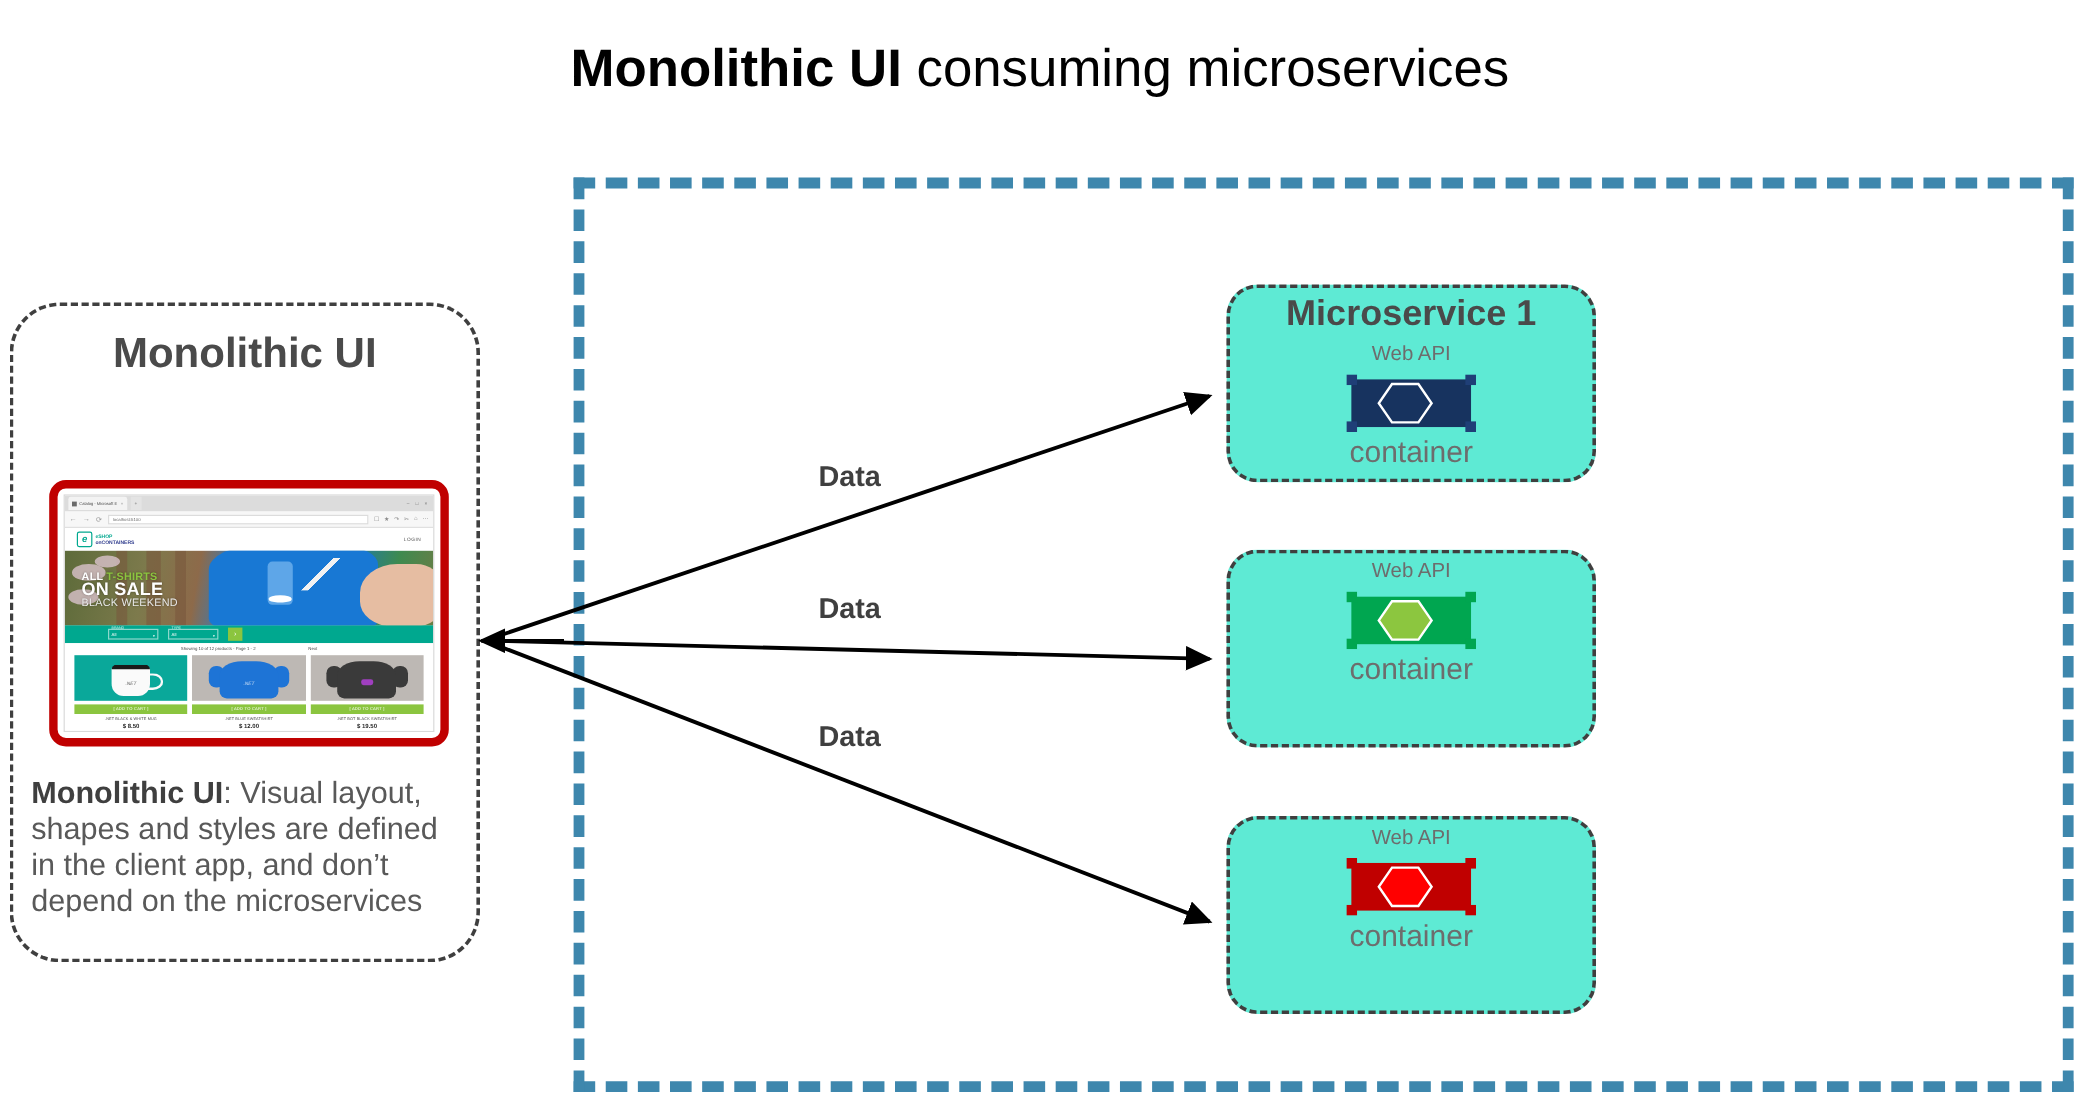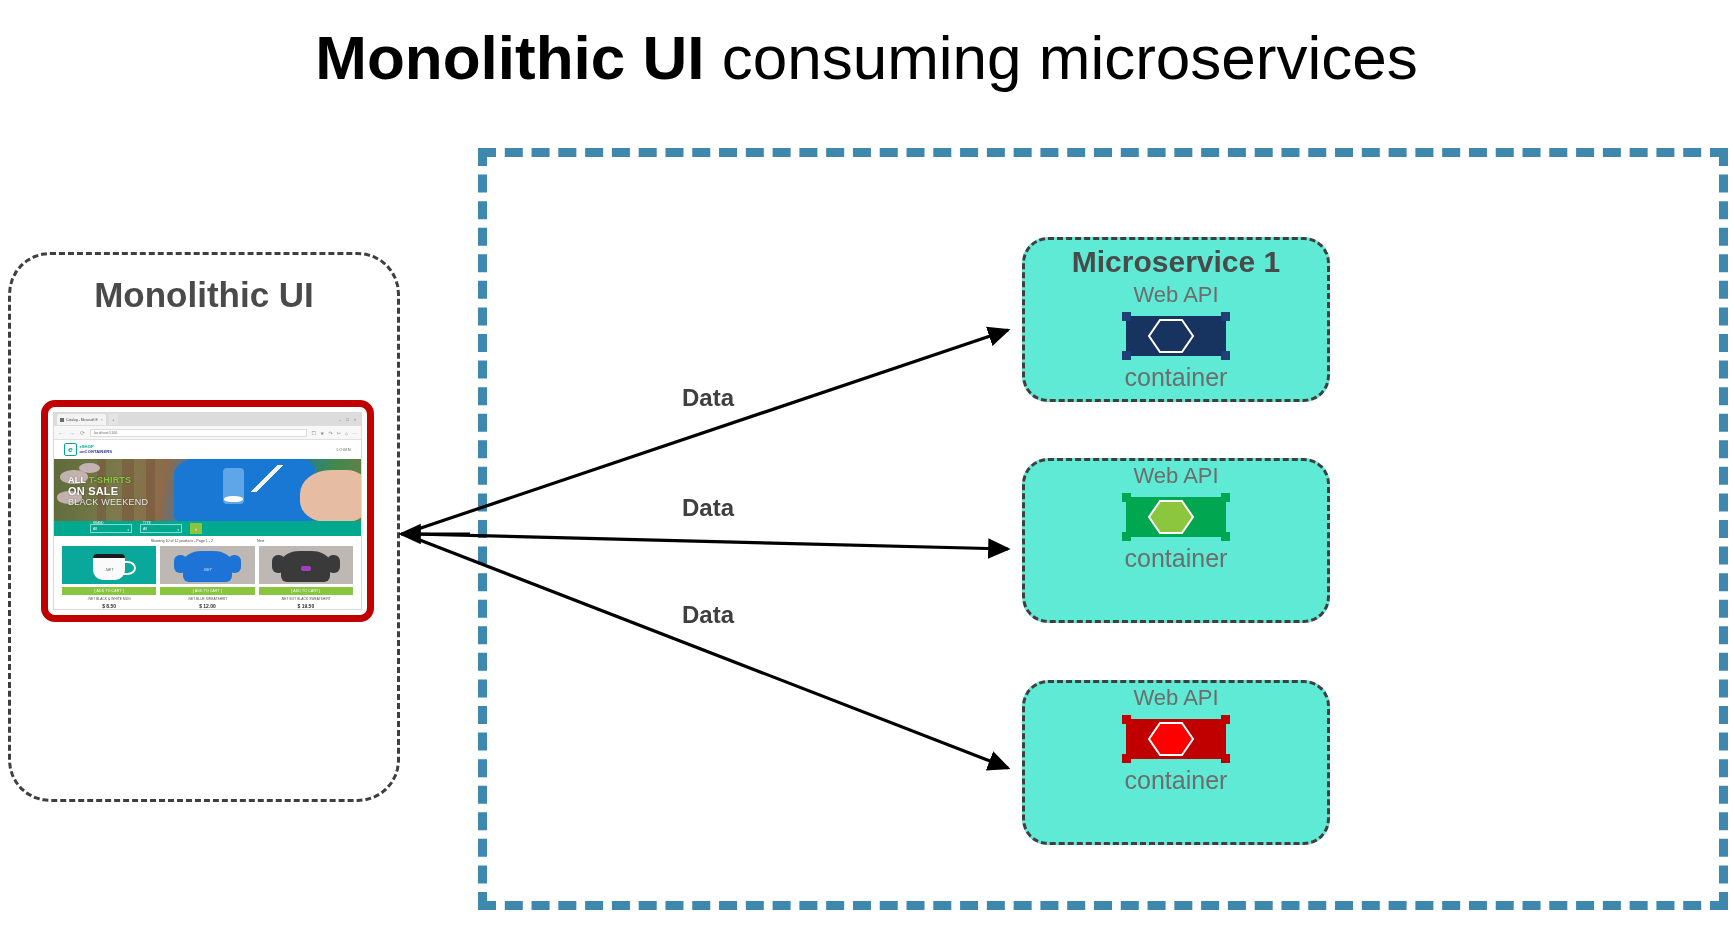--- a/index.html
+++ b/index.html
@@ -18,21 +18,21 @@
     overflow: hidden;
   }
 
   
   #title {
     position: absolute;
     left: 0;
     top: 22px;
     width: 1733px;
     text-align: center;
-    font-size: 62px;
+    font-size: 44px;
     line-height: 72px;
     color: #000000;
     white-space: nowrap;
   }
   #title .t-bold { font-weight: bold; }
   #title .t-reg  { font-weight: normal; }
 
   
   #ms-boundary {
     position: absolute;
@@ -244,21 +244,21 @@
     border-radius: 46% 30% 30% 40%;
   }
   .hero-text {
     position: absolute;
     left: 14px; top: 16px;
     line-height: 11px;
     text-shadow: 0 0 2px rgba(0,0,0,.4);
   }
   .hero-text .hl1 { font-size: 9px; font-weight: bold; color:#ffffff; display:block; letter-spacing:.2px; }
   .hero-text .hl1 em { font-style: normal; color:#8bc53f; }
-  .hero-text .hl2 { font-size: 11px; font-weight: bold; color:#ffffff; display:block; letter-spacing:.2px;}
+  .hero-text .hl2 { font-size: 15px; font-weight: bold; color:#ffffff; display:block; letter-spacing:.2px;}
   .hero-text .hl3 { font-size: 9px; color:#e9e9e9; display:block; letter-spacing:.2px;}
 
   
   .filter-bar {
     height: 15px;
     background: #00a88f;
     display: flex;
     align-items: center;
     padding-left: 36px;
     box-sizing: border-box;
@@ -393,21 +393,21 @@
   #ms-card-3 { left: 1022px; top: 680px; }
 
   .ms-title {
     font-size: 30px;
     font-weight: bold;
     color: #4a4a4a;
     margin-top: 4px;
     line-height: 36px;
   }
   .ms-webapi {
-    font-size: 22px;
+    font-size: 17px;
     color: #6d6d6d;
     line-height: 30px;
   }
   .ms-container-label {
     font-size: 25px;
     color: #6d6d6d;
     line-height: 30px;
   }
   .ms-icon-wrap {
     position: relative;
@@ -584,20 +584,23 @@
             <div class="prod-name">.NET BOT BLACK SWEATSHIRT</div>
             <div class="prod-price">$ 19.50</div>
           </div>
         </div>
 
       </div>
 
     </div>
   </div>
 
+  <div id="mono-caption">
+    <span class="c-bold">Monolithic UI</span><span>: Visual layout, shapes and styles are defined in the client app, and don’t depend on the microservices</span>
+  </div>
 
   <div class="ms-card" id="ms-card-1">
     <div class="ms-title">Microservice 1</div>
     <div class="ms-webapi">Web API</div>
     <div class="ms-icon-wrap">
       <svg class="ms-icon" viewBox="0 0 100 40">
         <rect x="0" y="0" width="100" height="40" fill="#17335f"></rect>
         <polygon points="34,4 56,4 67,20 56,36 34,36 23,20" fill="none" stroke="#ffffff" stroke-width="2"></polygon>
       </svg>
       <svg class="handle h-tl" viewBox="0 0 9 9">

